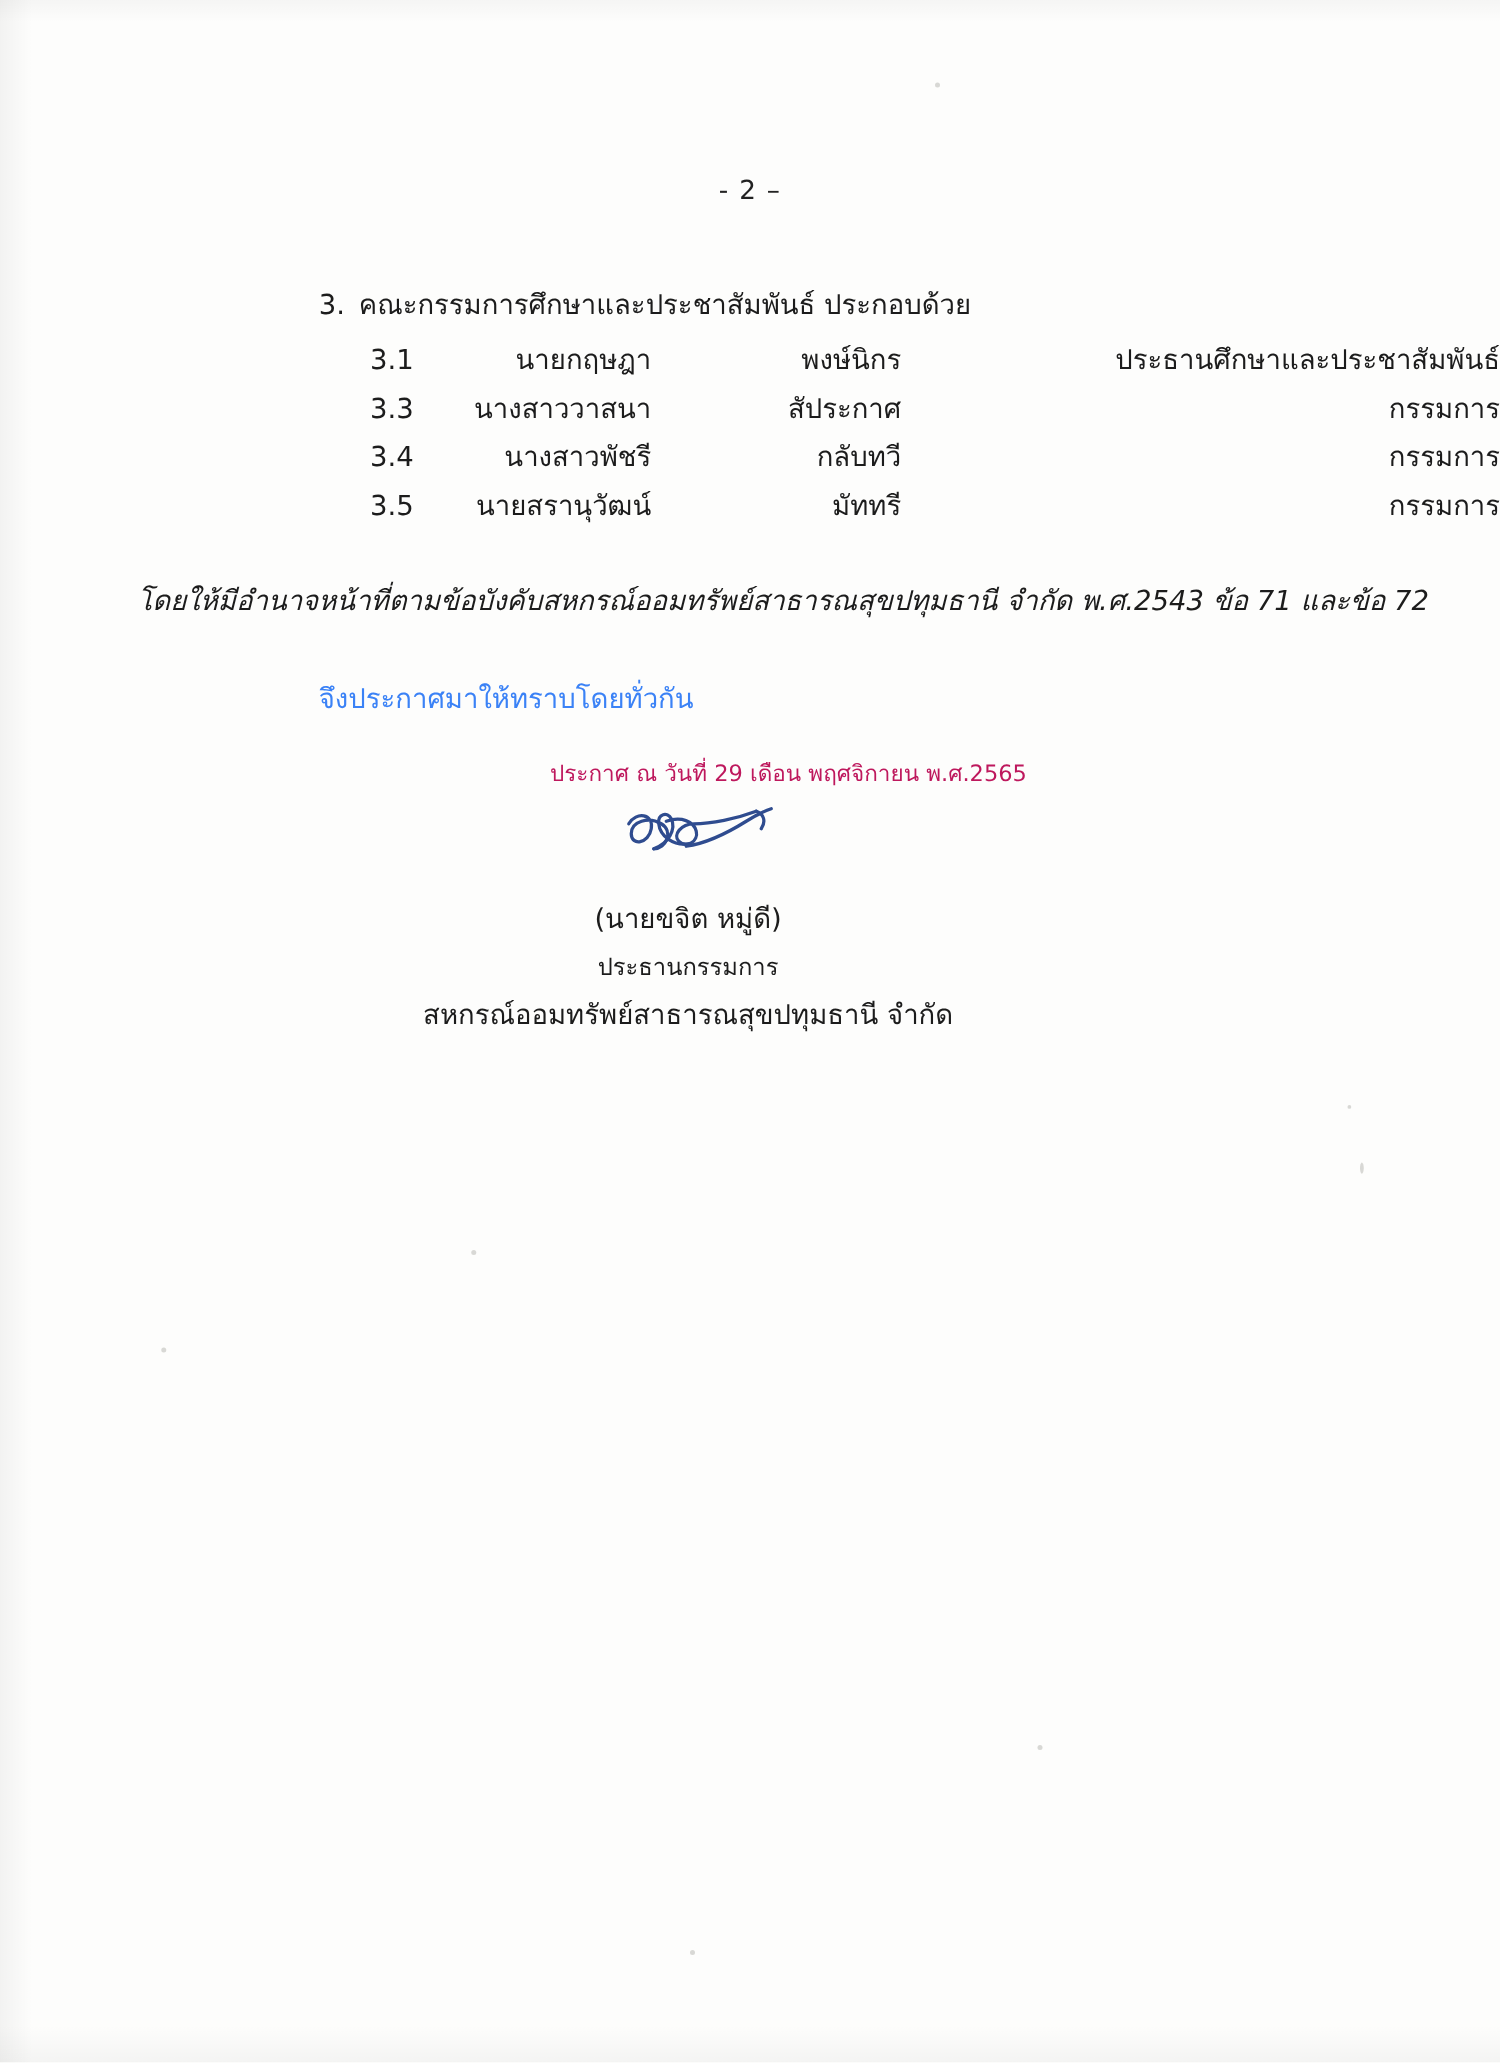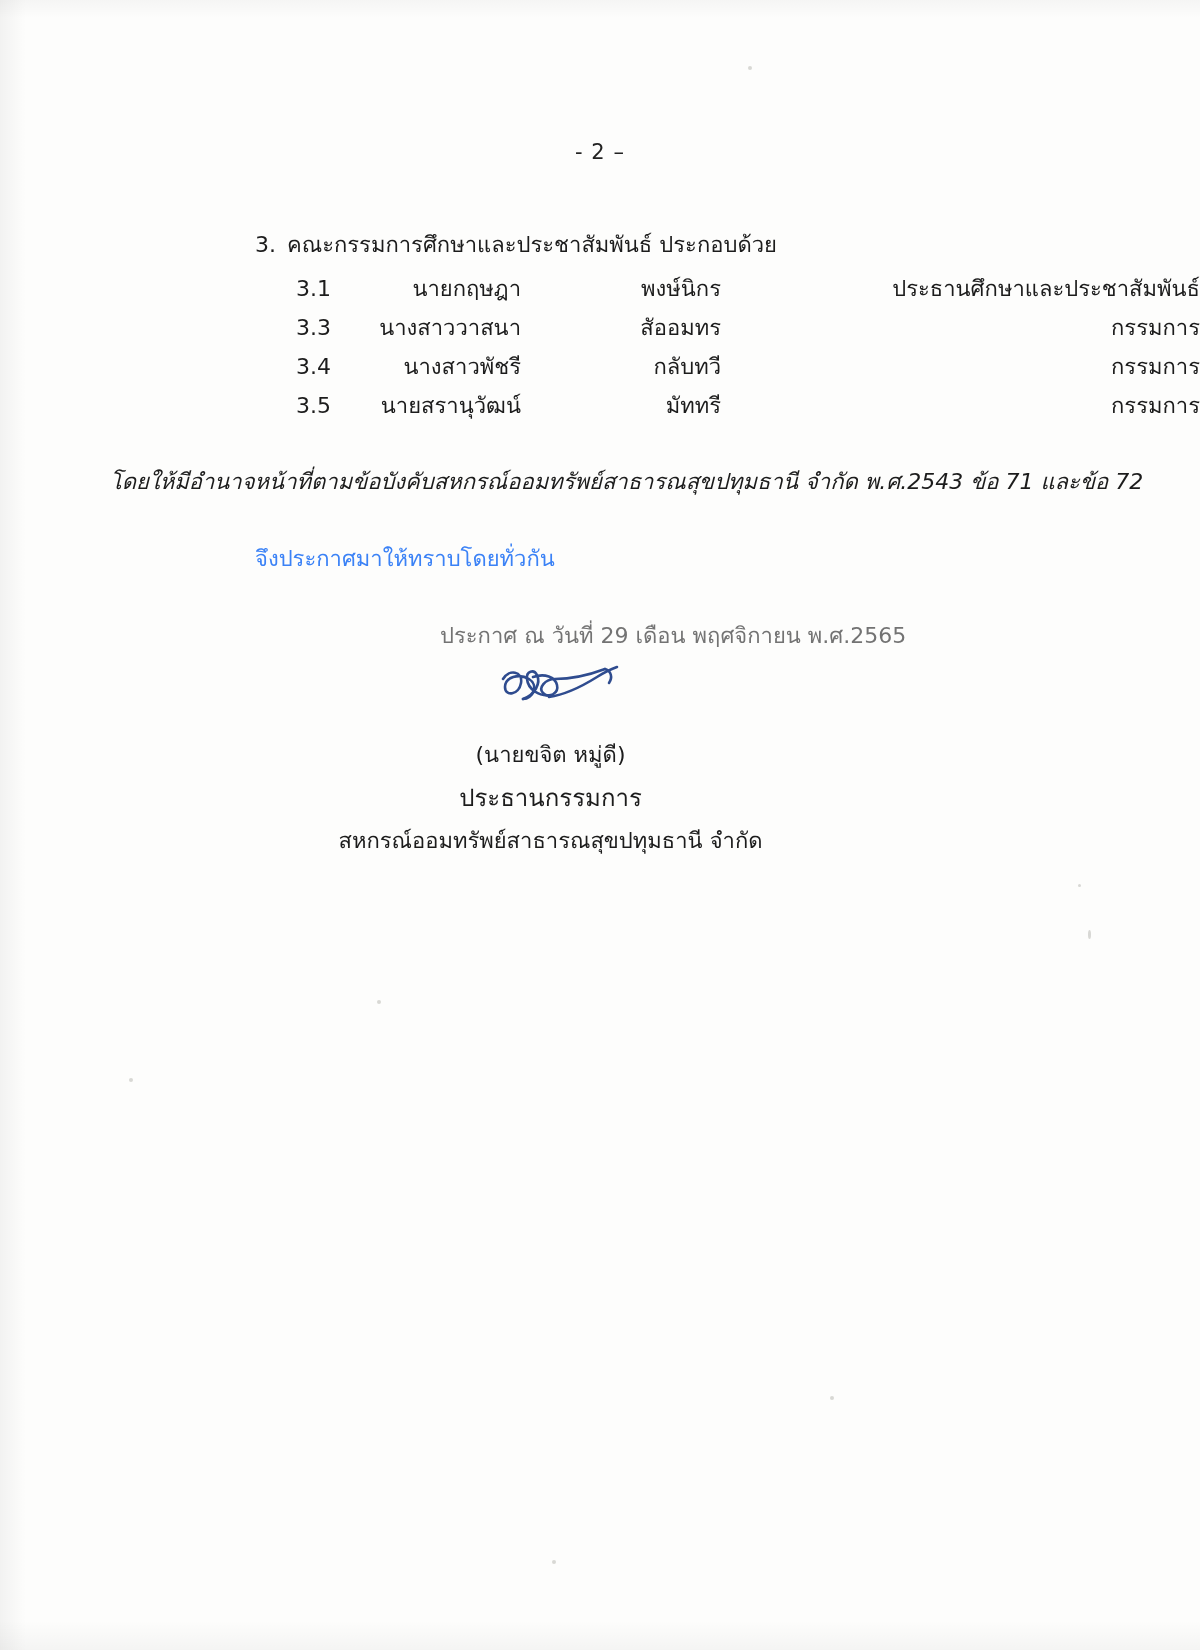--- a/index.html
+++ b/index.html
@@ -117,24 +117,24 @@
   }
 
   .announce-line {
     margin-top: 42px;
     padding-left: 255px;
     font-size: 22px;
     color: #3b82f6;
   }
 
   .date-line {
-    margin-top: 42px;
+    margin-top: 28px;
     padding-left: 440px;
-    font-size: 22px;
-    color: #737373;
+    font-size: 18px;
+    color: #be185d;
   }
 
   .signature-block {
     margin-top: 14px;
     width: 1101px;
     text-align: center;
   }
   .signature-ink {
     height: 66px;
     position: relative;
@@ -144,21 +144,21 @@
     left: 50%;
     top: -4px;
     transform: translateX(-58px);
   }
   .sig-name {
     font-size: 22px;
     color: #1c1c1c;
     margin-top: 4px;
   }
   .sig-title {
-    font-size: 24px;
+    font-size: 19px;
     color: #1c1c1c;
     margin-top: 6px;
   }
   .sig-org {
     font-size: 22px;
     color: #1c1c1c;
     margin-top: 6px;
   }
 </style>
 </head>
@@ -193,21 +193,21 @@
         <span class="m-no">3.1</span>
         <span class="m-name">นายกฤษฎา</span>
         <span class="m-surname">พงษ์นิกร</span>
         <span class="m-role">ประธานศึกษาและประชาสัมพันธ์</span>
       </div>
 
 
       <div class="member-row">
         <span class="m-no">3.3</span>
         <span class="m-name">นางสาววาสนา</span>
-        <span class="m-surname">สัออมทร</span>
+        <span class="m-surname">สัประกาศ</span>
         <span class="m-role">กรรมการ</span>
       </div>
 
       <div class="member-row">
         <span class="m-no">3.4</span>
         <span class="m-name">นางสาวพัชรี</span>
         <span class="m-surname">กลับทวี</span>
         <span class="m-role">กรรมการ</span>
       </div>
 

